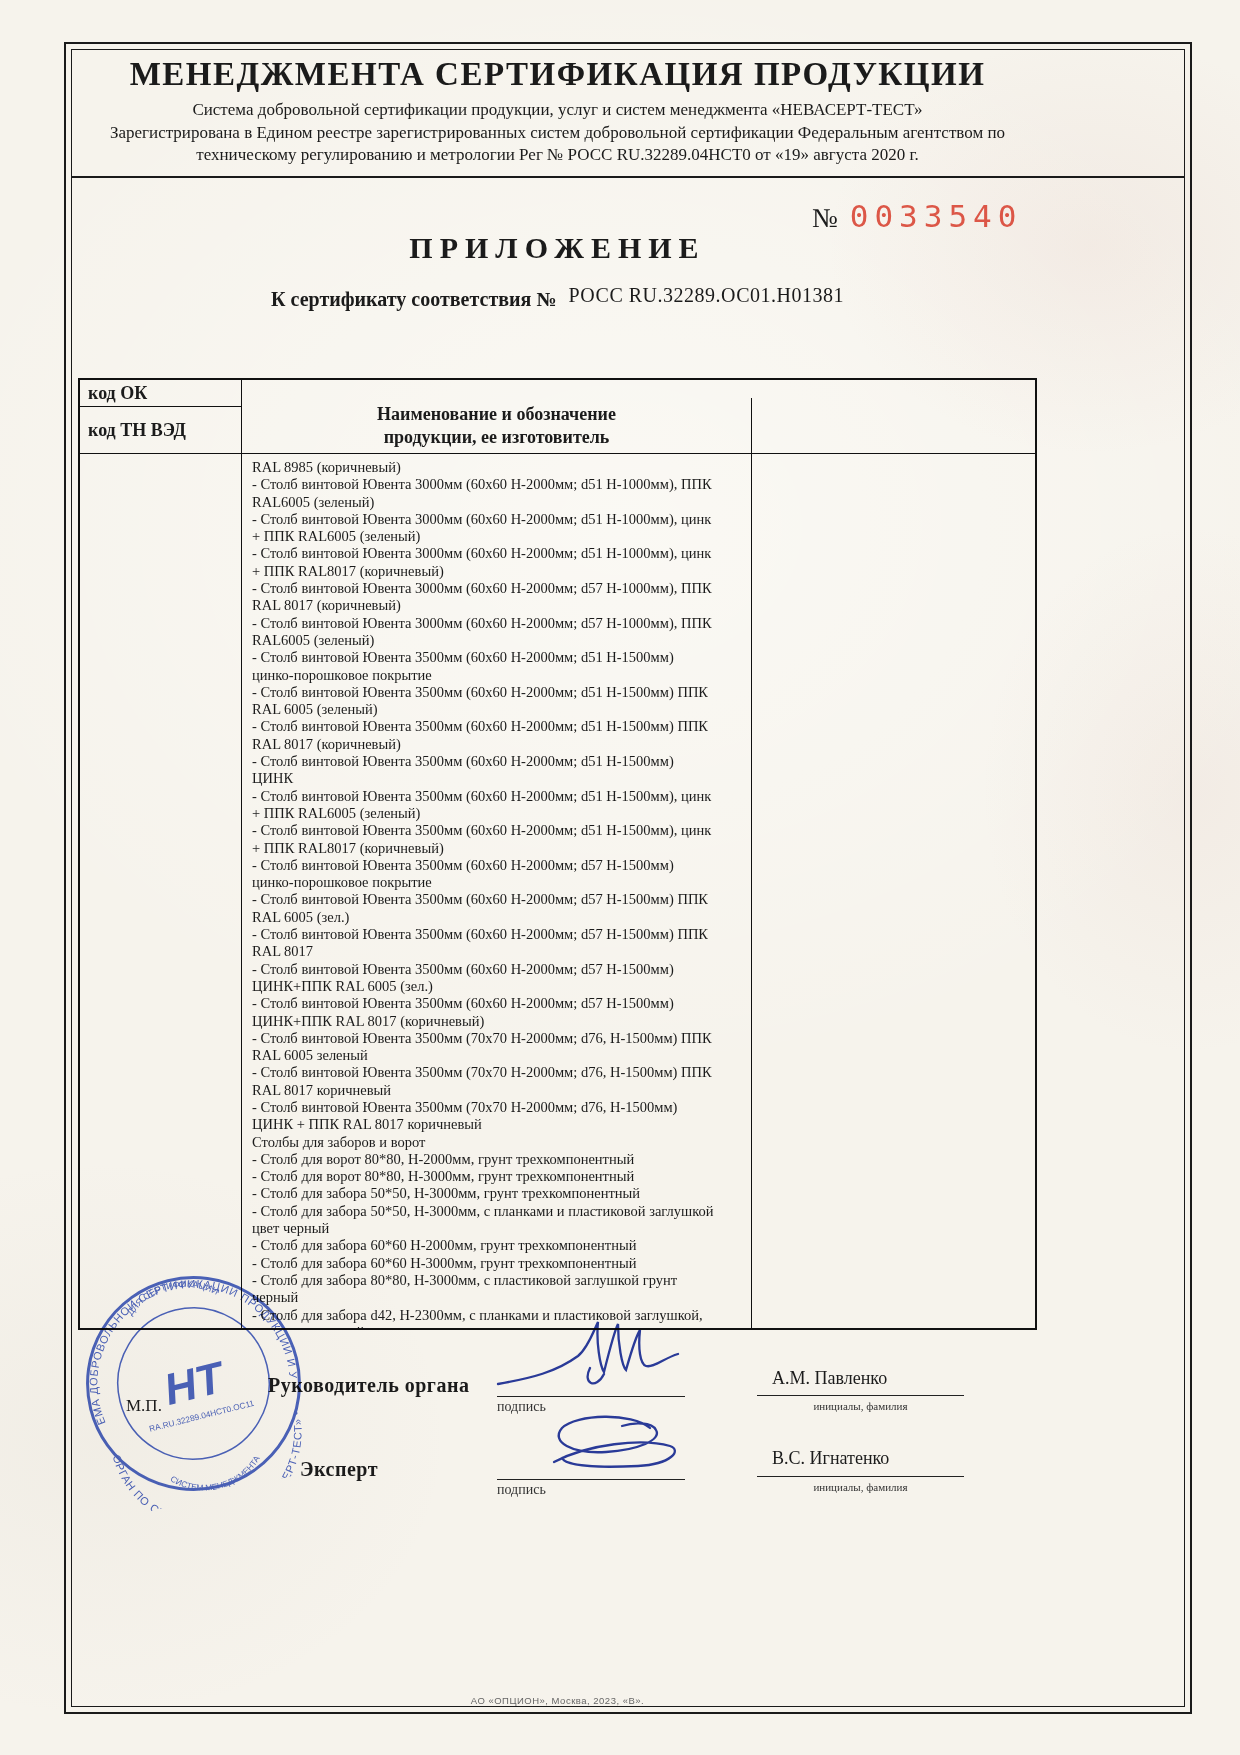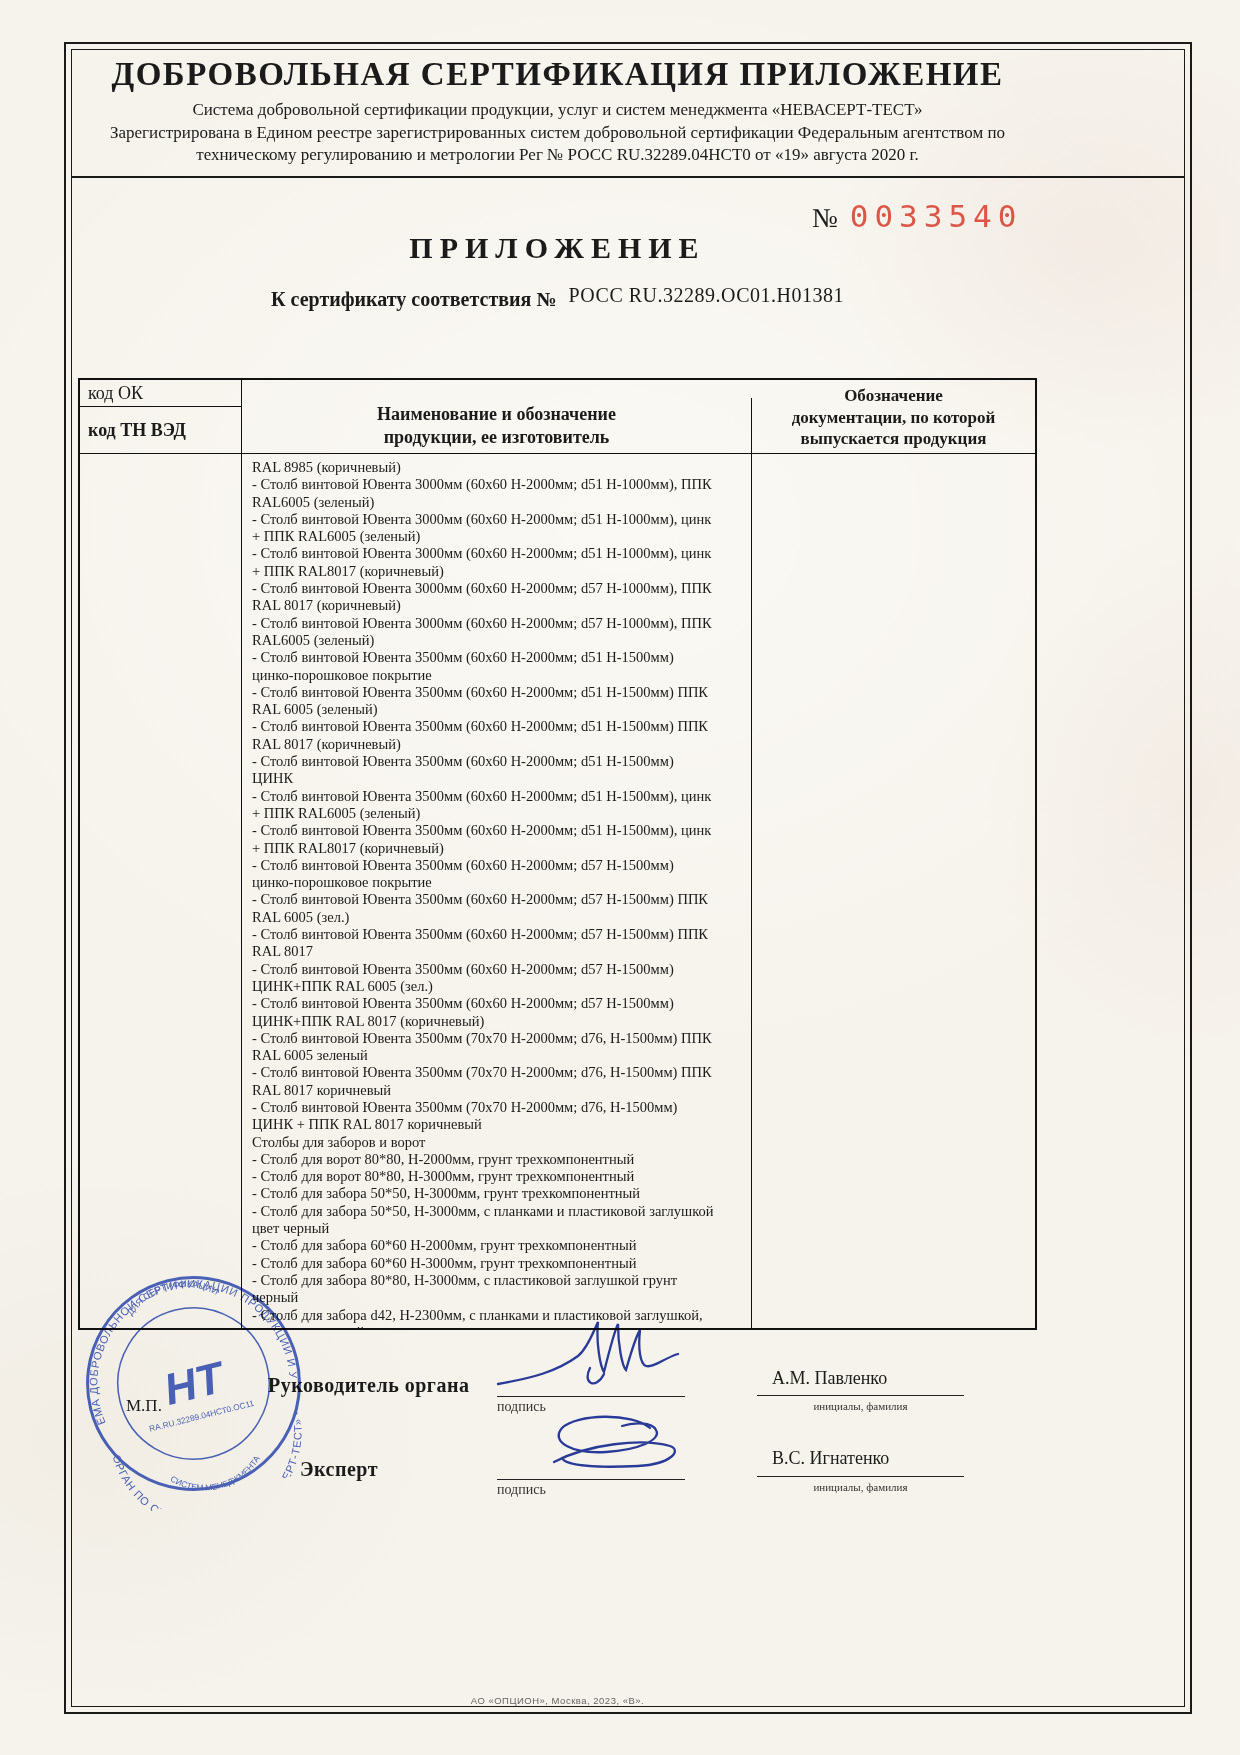--- a/index.html
+++ b/index.html
@@ -30,21 +30,21 @@
   .appendix-title{position:absolute;left:78px;top:231px;width:959px;text-align:center;
     font-size:30px;font-weight:bold;letter-spacing:7px;}
   .certline{position:absolute;left:78px;top:288px;width:959px;text-align:center;font-size:20px;font-weight:bold;}
   .certline .certnum{font-weight:normal;position:relative;top:-4px;margin-left:12px;letter-spacing:.5px;}
   .subtitle{position:absolute;left:78px;top:318px;width:959px;text-align:center;
     font-size:19px;font-weight:bold;white-space:pre-line;line-height:1.4;}
 
   .ptable{position:absolute;left:78px;top:378px;width:959px;height:952px;border:2px solid #111;}
   .thead{display:flex;height:74px;border-bottom:1.5px solid #111;}
   .th1{width:162px;border-right:1.5px solid #111;display:flex;flex-direction:column;}
-  .th1a{height:27px;display:flex;align-items:center;padding-left:8px;font-weight:normal;font-size:18px;border-bottom:1.5px solid #111;}
+  .th1a{height:27px;display:flex;align-items:center;padding-left:8px;font-weight:bold;font-size:18px;border-bottom:1.5px solid #111;}
   .th1b{flex:1;display:flex;align-items:center;padding-left:8px;font-weight:bold;font-size:18px;}
   .th2{width:510px;border-right:1.5px solid #111;display:flex;align-items:center;justify-content:center;
     text-align:center;font-weight:bold;font-size:18px;white-space:pre-line;line-height:1.25;margin-top:18px;}
   .th3{flex:1;display:flex;align-items:center;justify-content:center;text-align:center;
     font-weight:bold;font-size:17px;white-space:pre-line;line-height:1.27;padding-top:2px;}
   .tbody{display:flex;height:875px;}
   .tc1{width:162px;border-right:1.5px solid #111;}
   .tc2{width:510px;border-right:1.5px solid #111;padding:5px 34px 0 10px;
     font-size:14.5px;line-height:17.3px;overflow:hidden;}
   .tc3{flex:1;}
@@ -82,21 +82,21 @@
     font-size:9.5px;color:#666;font-family:"Liberation Sans",sans-serif;letter-spacing:.5px;}
 </style>
 </head>
 <body>
 
 <div class="page">
   <div class="frame-outer"></div>
   <div class="frame-inner"></div>
 
   <div class="header">
-    <div class="title">ДОБРОВОЛЬНАЯ СЕРТИФИКАЦИЯ ПРИЛОЖЕНИЕ</div>
+    <div class="title">МЕНЕДЖМЕНТА СЕРТИФИКАЦИЯ ПРОДУКЦИИ</div>
     <div class="sub1">Система добровольной сертификации продукции, услуг и систем менеджмента «НЕВАСЕРТ-ТЕСТ»</div>
     <div class="sub2">Зарегистрирована в Едином реестре зарегистрированных систем добровольной сертификации Федеральным агентством по техническому регулированию и метрологии Рег № РОСС RU.32289.04НСТ0  от «19» августа 2020 г.</div>
   </div>
   <div class="header-rule"></div>
 
   <div class="docnum">
     <span class="prefix">№</span>
     <span class="value">0033540</span>
   </div>
 
@@ -108,23 +108,20 @@
 
 
   <div class="ptable">
     <div class="thead">
       <div class="th1">
         <div class="th1a">код ОК</div>
         <div class="th1b">код ТН ВЭД</div>
       </div>
       <div class="th2">Наименование и обозначение
 продукции, ее изготовитель</div>
-      <div class="th3">Обозначение
-документации, по которой
-выпускается продукция</div>
     </div>
     <div class="tbody">
       <div class="tc1"></div>
       <div class="tc2">
           <div class="product-line">RAL 8985 (коричневый)</div>
           <div class="product-line">- Столб винтовой Ювента 3000мм (60х60 Н-2000мм; d51 Н-1000мм), ППК RAL6005 (зеленый)</div>
           <div class="product-line">- Столб винтовой Ювента 3000мм (60х60 Н-2000мм; d51 Н-1000мм), цинк + ППК RAL6005 (зеленый)</div>
           <div class="product-line">- Столб винтовой Ювента 3000мм (60х60 Н-2000мм; d51 Н-1000мм), цинк + ППК RAL8017 (коричневый)</div>
           <div class="product-line">- Столб винтовой Ювента 3000мм (60х60 Н-2000мм; d57 Н-1000мм), ППК RAL 8017 (коричневый)</div>
           <div class="product-line">- Столб винтовой Ювента 3000мм (60х60 Н-2000мм; d57 Н-1000мм), ППК RAL6005 (зеленый)</div>

